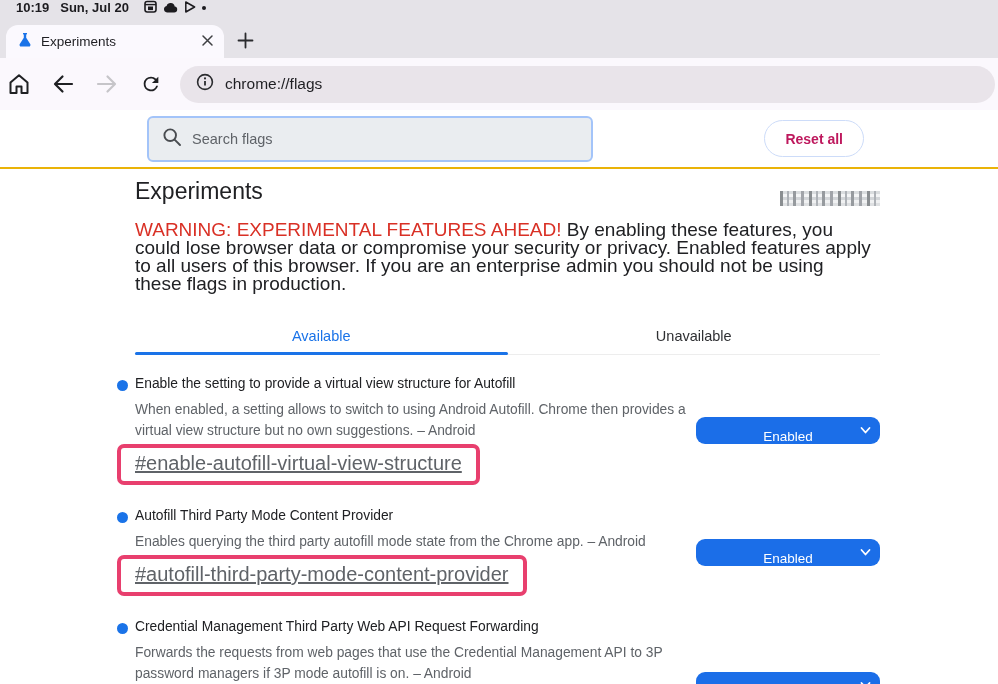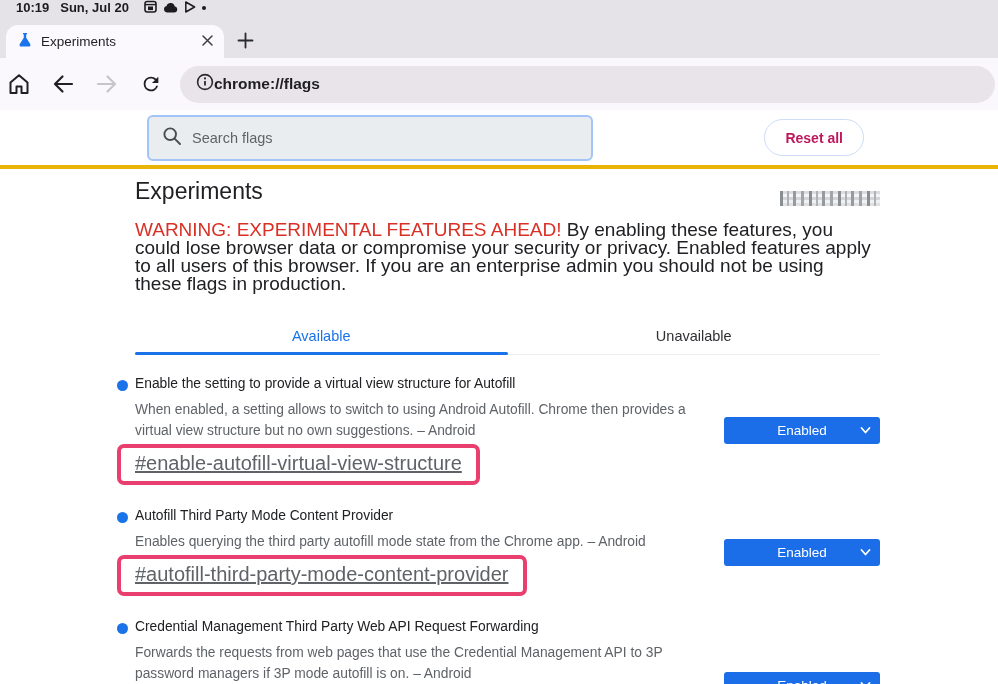--- a/index.html
+++ b/index.html
@@ -28,26 +28,26 @@
   
   .toolbar { position:absolute; left:0; top:58px; width:998px; height:52px;
     background:#fbf8fd; display:flex; align-items:center; }
   .nav-btn { width:26px; height:26px; display:flex; align-items:center;
     justify-content:center; flex:none; }
   .home-btn { margin-left:6px; }
   .back-btn { margin-left:18px; }
   .fwd-btn  { margin-left:18px; }
   .reload-btn { margin-left:18px; }
   .omnibox { margin-left:16px; width:815px; height:37px; background:#e9e4ea;
-    border-radius:19px; display:flex; align-items:center; padding:0 16px; gap:0;font-weight:bold; }
+    border-radius:19px; display:flex; align-items:center; padding:0 16px; gap:11px; }
   .omnibox-url { font-size:15.5px; color:#1f1f23; }
 
   
   .search-row { position:absolute; left:0; top:110px; width:998px; height:59px;
-    background:#fff; border-bottom:4px solid #eab308; display:flex; align-items:center; }
+    background:#fff; border-bottom:2px solid #eab308; display:flex; align-items:center; }
   .search-box { margin-left:147px; width:446px; height:46px; background:#eaedf0;
     border:2px solid #a3c4f9; border-radius:6px; display:flex; align-items:center;
     padding:0 13px; gap:10px; }
   .search-box input { flex:1; border:none; outline:none; background:transparent;
     font-family:"Liberation Sans", sans-serif; font-size:14.5px; color:#202124; }
   .search-box input::placeholder { color:#5f6368; opacity:1; }
   .reset-all-btn { margin-left:auto; margin-right:134px; height:37px; padding:0 20px;
     border:1px solid #cddcf9; border-radius:19px; background:#fff; color:#be185d;
     font-family:"Liberation Sans", sans-serif; font-size:14px; font-weight:700; cursor:pointer; }
 
@@ -82,22 +82,22 @@
   .flag-row { display:flex; margin-bottom:23px; }
   .flag-bullet { flex:none; width:11px; height:11px; border-radius:50%;
     background:#1a73e8; margin:4px 7px 0 -18px; }
   .flag-text { width:560px; }
   .flag-title { font-size:13.8px; font-weight:400; color:#202124; margin-bottom:8px; }
   .flag-desc { font-size:13.8px; color:#5f6368; line-height:21px; }
   .flag-link-box { display:inline-block; border:4px solid #e83f6e; border-radius:7px;
     padding:4px 14px 6px; margin:3px 0 0 -18px; }
   .flag-link { font-size:20px; color:#5f6368; text-decoration:underline; }
   .flag-control { margin-left:auto; align-self:center; flex:none; }
-  .dropdown { width:156px; height:27px; background:#1b6ee8; border-radius:3px;
-    color:#fff; font-size:13.5px; display:flex; align-items:center; justify-content:center;
+  .dropdown { width:184px; height:27px; background:#1b6ee8; border-radius:9px;
+    color:#fff; font-size:13.5px; display:flex; align-items:flex-end; justify-content:center;
     position:relative; cursor:pointer; }
   .dropdown svg { position:absolute; right:9px; top:8px; }
 </style>
 </head>
 <body>
 
 <div class="status-bar">
   <span>10:19</span>
   <span class="status-date">Sun, Jul 20</span>
   <span class="sb-icons">

